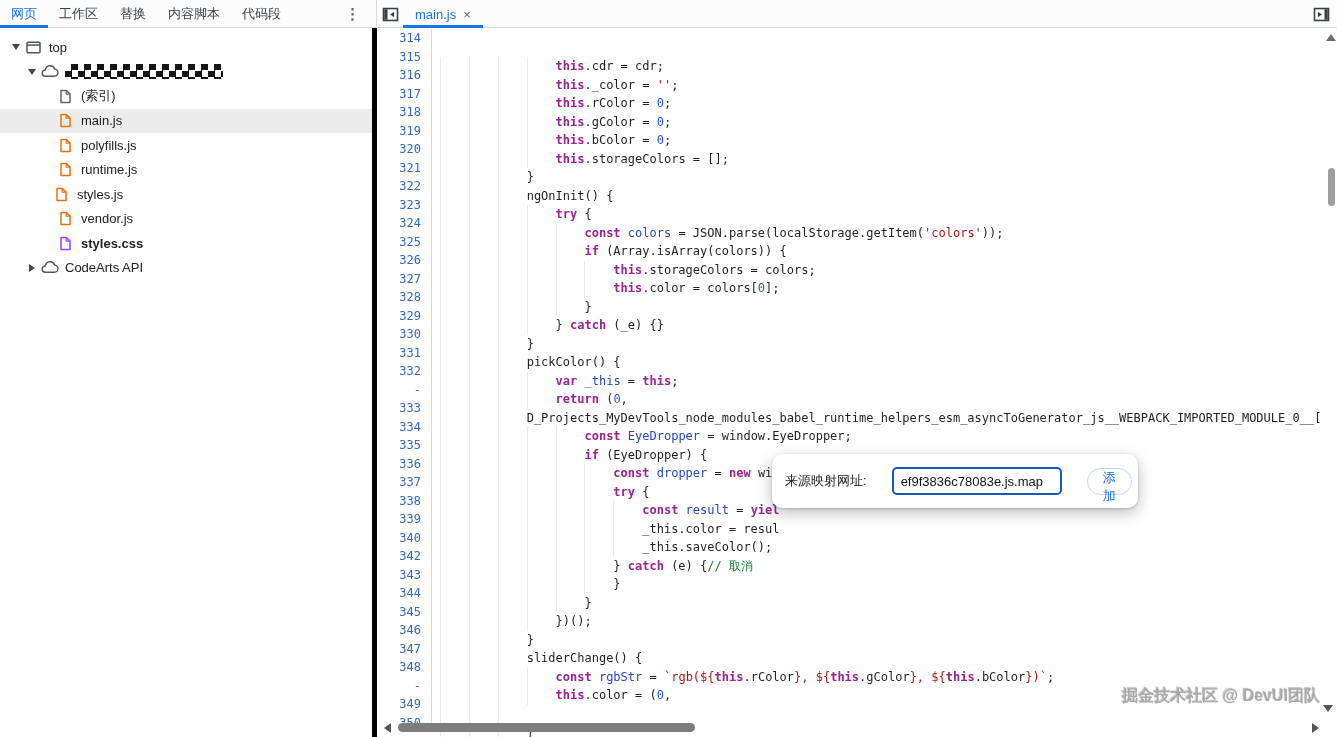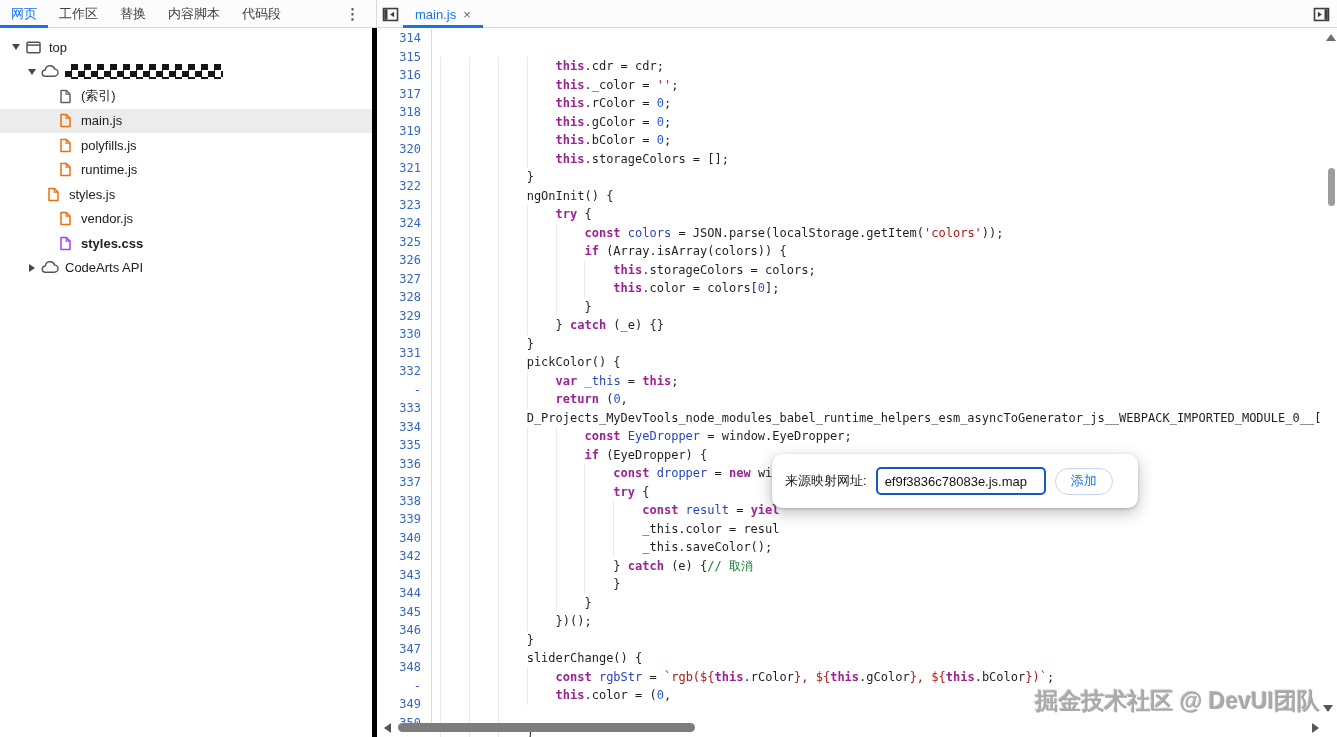--- a/index.html
+++ b/index.html
@@ -54,29 +54,29 @@
   .tk-k{color:var(--kw,#9b2393);font-weight:bold;}
   .tk-v{color:var(--vr,#2746c0);}
   .tk-n{color:var(--nu,#2a56d4);}
   .tk-s{color:var(--st,#b01616);}
   .tk-c{color:var(--cm,#188038);}
   .tk-p{color:var(--pl,#1f1f1f);}
 
   
   .popup{position:absolute;left:772px;top:454px;width:366px;height:54px;background:#fff;
          border-radius:10px;box-shadow:0 1px 3px rgba(0,0,0,.18),0 5px 16px rgba(0,0,0,.25);
-         display:flex;align-items:center;gap:9px;padding:0 13px;box-sizing:border-box;z-index:20;}
+         display:flex;align-items:center;gap:25px;padding:0 13px;box-sizing:border-box;z-index:20;}
   .plabel{font-size:13px;color:#202124;white-space:nowrap;}
   .pinput{width:170px;height:28px;box-sizing:border-box;border:2px solid #1656c9;border-radius:5px;
           padding:0 7px;font-family:"Liberation Sans",sans-serif;font-size:13px;color:#111;outline:none;}
   .pbtn{height:27px;padding:0 15px;border:1px solid #c3d5f2;border-radius:14px;background:#fff;
         color:var(--ac,#1a73e8);font-size:13px;font-family:"Liberation Sans",sans-serif;}
 
   
-  .watermark{position:absolute;right:17px;top:686px;font-size:23px;font-weight:bold;color:#a9a9a9;
+  .watermark{position:absolute;right:17px;top:686px;font-size:16px;font-weight:bold;color:#a9a9a9;
              text-shadow:2px 2px 2px #ffffff,-1px -1px 1px rgba(90,90,90,.45);z-index:15;white-space:nowrap;}
 
   
   .vthumb{position:absolute;left:1328px;top:168px;width:7px;height:38px;background:#9d9d9d;
           border-radius:4px;z-index:25;}
   .tri{position:absolute;width:0;height:0;z-index:25;}
   .tri.up{left:1326px;top:34px;border-left:5px solid transparent;border-right:5px solid transparent;
           border-bottom:7px solid #6d6d6d;}
   .tri.down{left:1323px;top:705px;border-left:5px solid transparent;border-right:5px solid transparent;
           border-top:7px solid #555;}
@@ -194,21 +194,21 @@
       <div class="trow" style="padding-left: 40px;">
         <span class="chev"></span>
         <span class="ticon">
           <svg width="13" height="15" viewBox="0 0 13 15">
             <path d="M2 1.5h5.4l3.6 3.6v8.4H2z" fill="none" stroke="#e8710a" stroke-width="1.5" stroke-linejoin="round"></path>
             <path d="M7.2 1.8v3.4h3.4" fill="none" stroke="#e8710a" stroke-width="1.2"></path>
           </svg>
         </span>
         <span>runtime.js</span>
       </div>
-      <div class="trow" style="padding-left: 28px;">
+      <div class="trow" style="padding-left: 36px;">
         <span class="chev"></span>
         <span class="ticon">
           <svg width="13" height="15" viewBox="0 0 13 15">
             <path d="M2 1.5h5.4l3.6 3.6v8.4H2z" fill="none" stroke="#e8710a" stroke-width="1.5" stroke-linejoin="round"></path>
             <path d="M7.2 1.8v3.4h3.4" fill="none" stroke="#e8710a" stroke-width="1.2"></path>
           </svg>
         </span>
         <span>styles.js</span>
       </div>
       <div class="trow" style="padding-left: 40px;">

